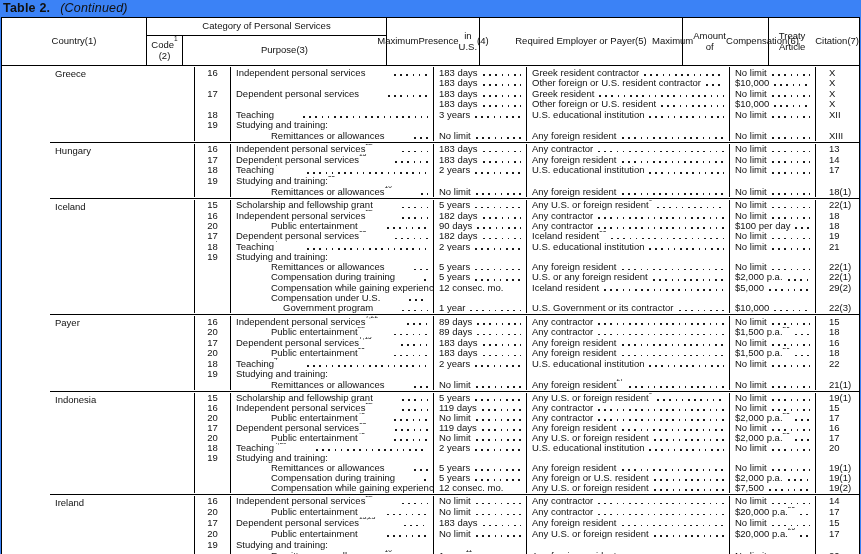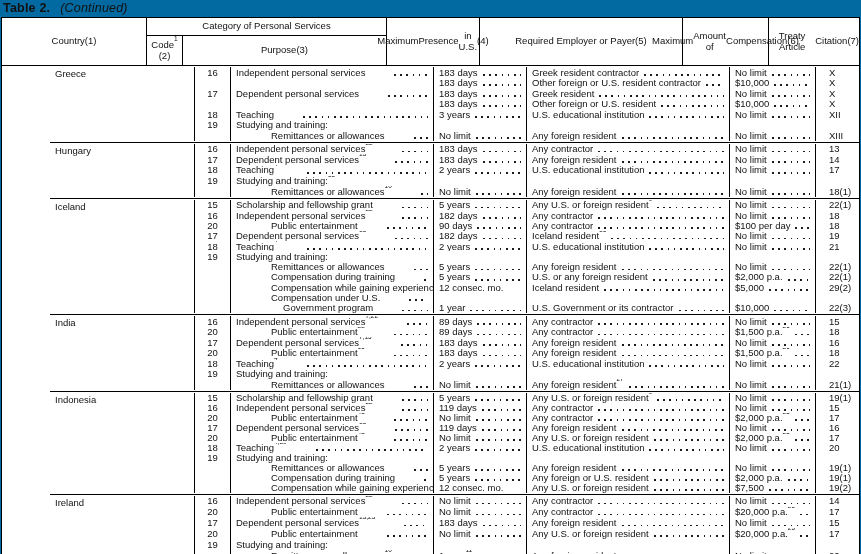--- a/index.html
+++ b/index.html
@@ -1,17 +1,17 @@
 <!DOCTYPE html>
 <html><head>
 <meta charset="utf-8">
 <style>
   html,body{margin:0;padding:0;background:#fff;}
   .page{
-    width:861px;height:554px;overflow:hidden;background:#0369a1;
+    width:861px;height:554px;overflow:hidden;background:#3b82f6;
     font-family:"Liberation Sans","DejaVu Sans",sans-serif;color:#111;
     position:relative;
   }
   .title{padding:1px 0 2px 3px;font-size:12.5px;letter-spacing:.2px;}
   .title .t-bold{font-weight:bold;margin-right:10px;}
   .title .t-italic{font-style:italic;}
   .tbl{
     margin:0 1px;border:1.5px solid #000;background:#fff;
     display:flex;flex-direction:column;
   }
@@ -642,21 +642,21 @@
             <div class="ln">
               <span class="txt"></span>
             </div>
             <div class="ln">
               <span class="txt">22(3)</span>
             </div>
           </div>
         </div>
         <div class="cblock" style="--rh: 10.5px;">
           <div class="col col-country">
-            <div class="cname">India</div>
+            <div class="cname">Payer</div>
           </div>
           <div class="col col-code">
             <div class="ln center">
               <span class="txt">16</span>
             </div>
             <div class="ln center">
               <span class="txt">20</span>
             </div>
             <div class="ln center">
               <span class="txt">17</span>

